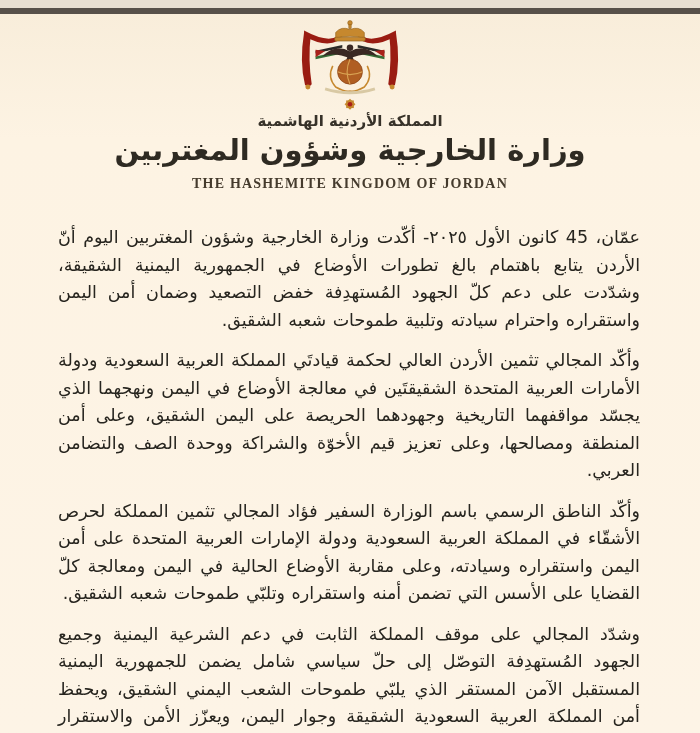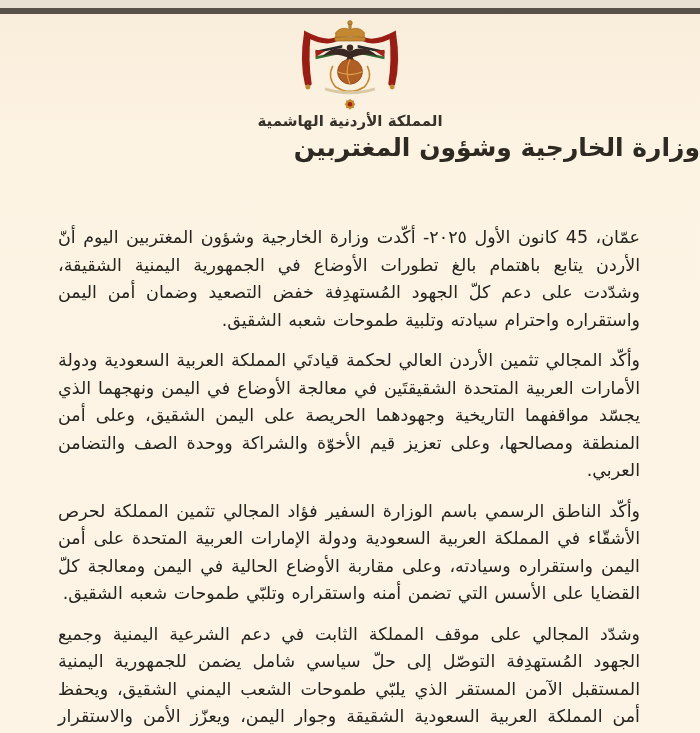--- a/index.html
+++ b/index.html
@@ -38,27 +38,26 @@
   }
   .kingdom-ar {
     margin-top: 0px;
     font-size: 15px;
     font-weight: bold;
     color: #373229;
     direction: rtl;
   }
   .ministry-ar {
     margin-top: 2px;
-    font-size: 25px;
+    font-size: 29px;
     font-weight: bold;
     color: #2e2a22;
     direction: rtl;
     letter-spacing: 0px;
     line-height: 1.25;
-    text-align: right;
   }
   .kingdom-en {
     margin-top: 8px;
     font-family: "Liberation Serif", serif;
     font-size: 14px;
     font-weight: bold;
     letter-spacing: 1.2px;
     color: #453b2d;
   }
   .ministry-en {
@@ -143,20 +142,21 @@
           <rect x="-4" y="-4" width="8" height="8" fill="#c6882e"></rect>
           <circle r="2.4" fill="#a92019"></circle>
         </g>
       </svg>
     </div>
 
     <div class="kingdom-ar">المملكة الأردنية الهاشمية</div>
 
     <div class="ministry-ar">وزارة الخارجية وشؤون المغتربين</div>
 
+    <div class="kingdom-en">THE HASHEMITE KINGDOM OF JORDAN</div>
 
   </div>
 
   <div class="body-text">
     <p>عمّان، 45 كانون الأول ٢٠٢٥- أكّدت وزارة الخارجية وشؤون المغتربين اليوم أنّ الأردن يتابع باهتمام بالغ تطورات الأوضاع في الجمهورية اليمنية الشقيقة، وشدّدت على دعم كلّ الجهود المُستهدِفة خفض التصعيد وضمان أمن اليمن واستقراره واحترام سيادته وتلبية طموحات شعبه الشقيق.</p>
     <p>وأكّد المجالي تثمين الأردن العالي لحكمة قيادتَي المملكة العربية السعودية ودولة الأمارات العربية المتحدة الشقيقتَين في معالجة الأوضاع في اليمن ونهجهما الذي يجسّد مواقفهما التاريخية وجهودهما الحريصة على اليمن الشقيق، وعلى أمن المنطقة ومصالحها، وعلى تعزيز قيم الأخوّة والشراكة ووحدة الصف والتضامن العربي.</p>
     <p>وأكّد الناطق الرسمي باسم الوزارة السفير فؤاد المجالي تثمين المملكة لحرص الأشقّاء في المملكة العربية السعودية ودولة الإمارات العربية المتحدة على أمن اليمن واستقراره وسيادته، وعلى مقاربة الأوضاع الحالية في اليمن ومعالجة كلّ القضايا على الأسس التي تضمن أمنه واستقراره وتلبّي طموحات شعبه الشقيق.</p>
     <p>وشدّد المجالي على موقف المملكة الثابت في دعم الشرعية اليمنية وجميع الجهود المُستهدِفة التوصّل إلى حلّ سياسي شامل يضمن للجمهورية اليمنية المستقبل الآمن المستقر الذي يلبّي طموحات الشعب اليمني الشقيق، ويحفظ أمن المملكة العربية السعودية الشقيقة وجوار اليمن، ويعزّز الأمن والاستقرار الشاملين.</p>
   </div>
 </div>

